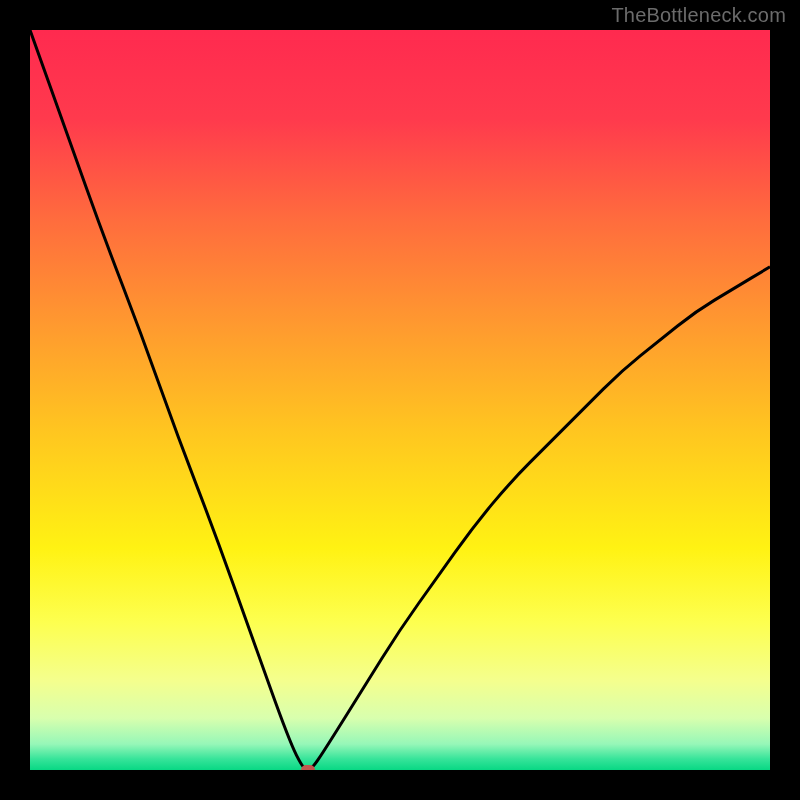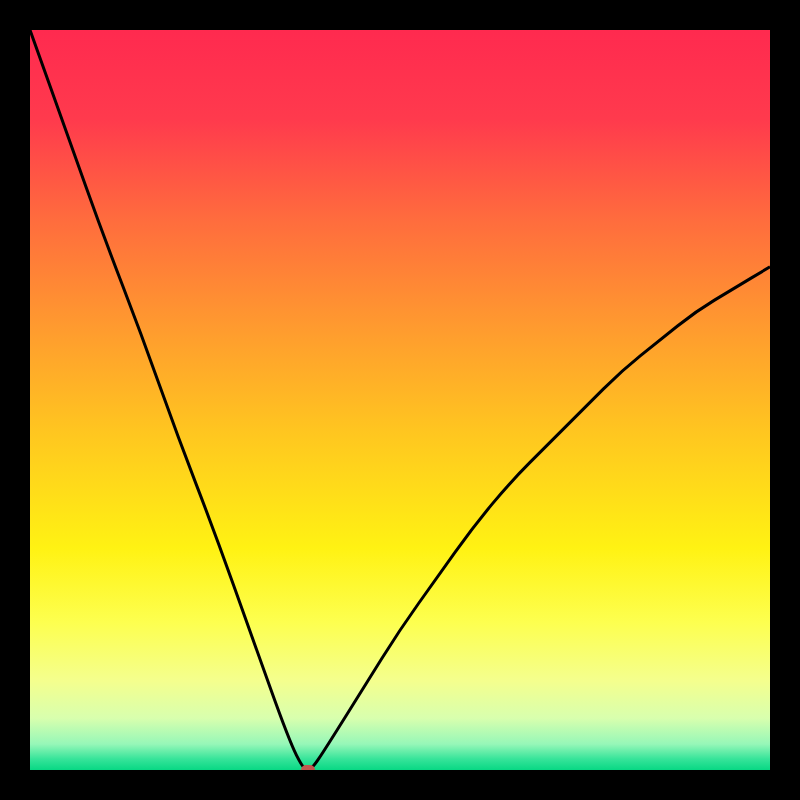--- a/index.html
+++ b/index.html
@@ -52,20 +52,21 @@
     height: 10px;
     border-radius: 5px;
     transform: translate(-50%, -50%);
   }
 </style>
 </head>
 <body>
 
 <div class="frame">
 
+  <div class="watermark">TheBottleneck.com</div>
 
   <div class="plot">
     <svg class="gradient" viewBox="0 0 100 100" preserveAspectRatio="none">
       <defs>
         <linearGradient id="bg-grad" x1="0" y1="0" x2="0" y2="1">
             <stop offset="0%" stop-color="#ff2a4f"></stop>
             <stop offset="12%" stop-color="#ff3a4d"></stop>
             <stop offset="25%" stop-color="#ff6a3e"></stop>
             <stop offset="40%" stop-color="#ff9a2f"></stop>
             <stop offset="55.00000000000001%" stop-color="#ffc81f"></stop>

